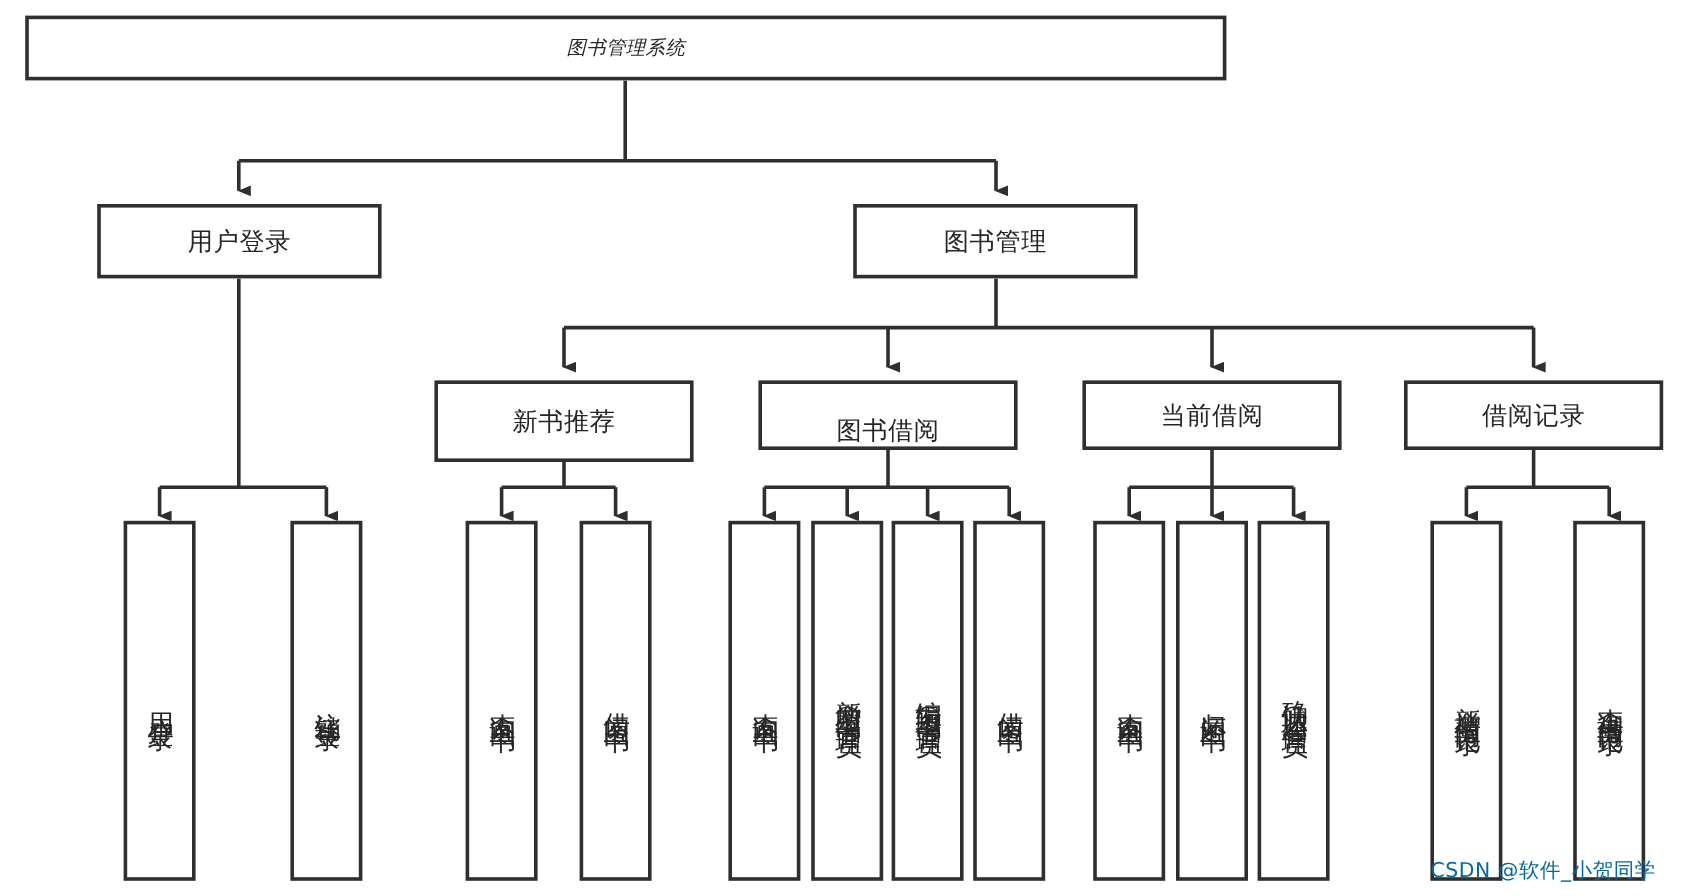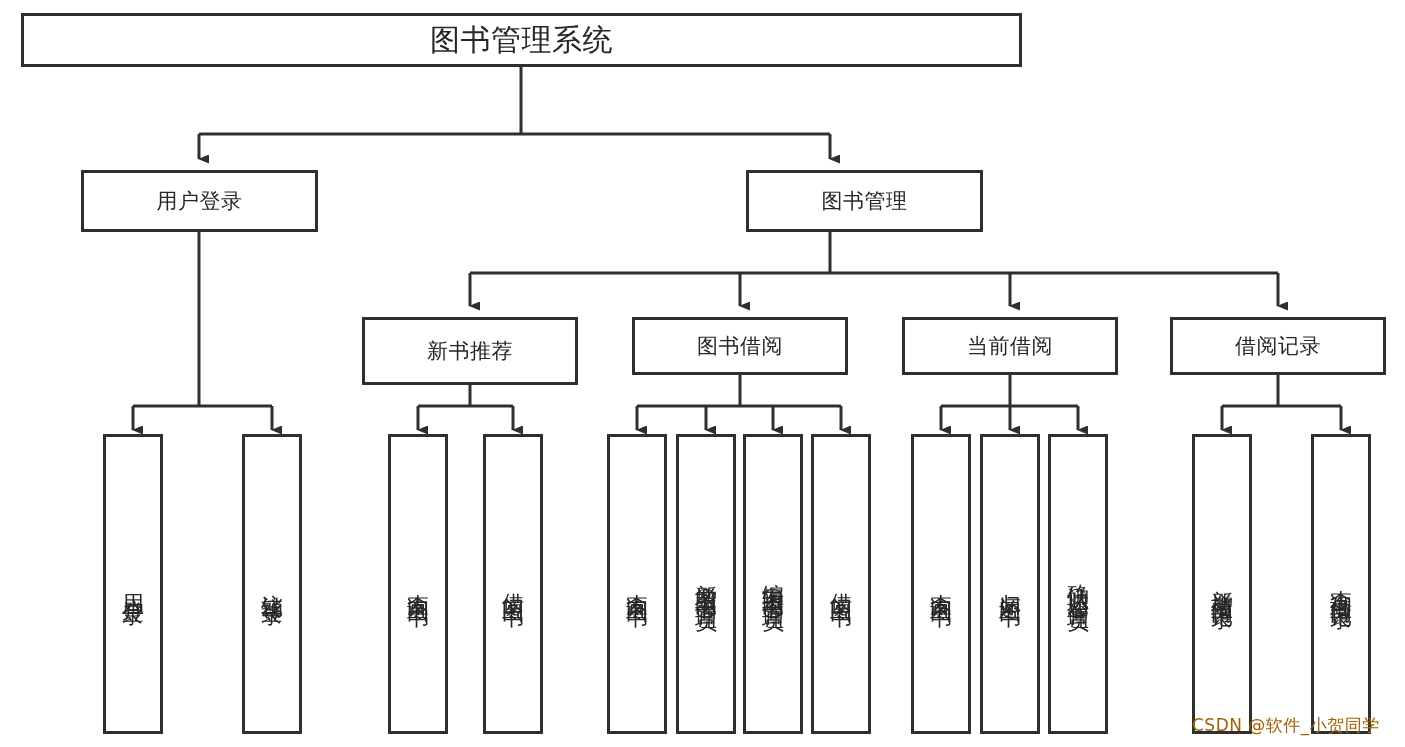--- a/index.html
+++ b/index.html
@@ -41,40 +41,41 @@
     display: block;
     text-align: center;
     line-height: 1.18;
     white-space: nowrap;
   }
   .node.horiz .label {
     font-size: 21px;
     letter-spacing: 0.5px;
   }
   .node.root .label {
-    font-size: 30px;
+    font-size: 16px;
     letter-spacing: 0.5px;
+    font-style: italic;
   }
   .node.vert {
     border-width: 3px;
   }
   .node.vert .label {
     writing-mode: vertical-rl;
     text-orientation: upright;
     font-size: 22px;
     letter-spacing: 4px;
     line-height: 1;
     white-space: nowrap;
   }
   .watermark {
     position: absolute;
     left: 1192px;
     top: 714px;
     font-size: 17px;
-    color: #a16207;
+    color: #0369a1;
     font-family: "DejaVu Sans", "Liberation Sans", sans-serif;
     white-space: nowrap;
     z-index: 5;
     letter-spacing: 0.5px;
   }
 </style>
 </head>
 <body>
 
 <div id="diagram">
@@ -129,28 +130,28 @@
     </g>
   </svg>
 
   <div class="node root horiz" style="left:21px; top:13px; width:1001px; height:54px;">
     <span class="label">图书管理系统</span>
   </div>
 
   <div class="node horiz" style="left:81px; top:170px; width:237px; height:62px;">
     <span class="label">用户登录</span>
   </div>
-  <div class="node horiz" style="left:711px; top:170px; width:237px; height:62px;margin-left:35px;">
+  <div class="node horiz" style="left:711px; top:170px; width:237px; height:62px;">
     <span class="label">图书管理</span>
   </div>
 
   <div class="node horiz" style="left:362px; top:317px; width:216px; height:68px;">
     <span class="label">新书推荐</span>
   </div>
-  <div class="node horiz" style="left:632px; top:317px; width:216px; height:58px;">
+  <div class="node horiz" style="left:632px; top:317px; width:216px; height:58px;align-items:flex-end;">
     <span class="label">图书借阅</span>
   </div>
   <div class="node horiz" style="left:902px; top:317px; width:216px; height:58px;justify-content:center;">
     <span class="label">当前借阅</span>
   </div>
   <div class="node horiz" style="left:1170px; top:317px; width:216px; height:58px;">
     <span class="label">借阅记录</span>
   </div>
 
   <div class="node vert" style="left:103px; top:434px; width:60px; height:300px;">

